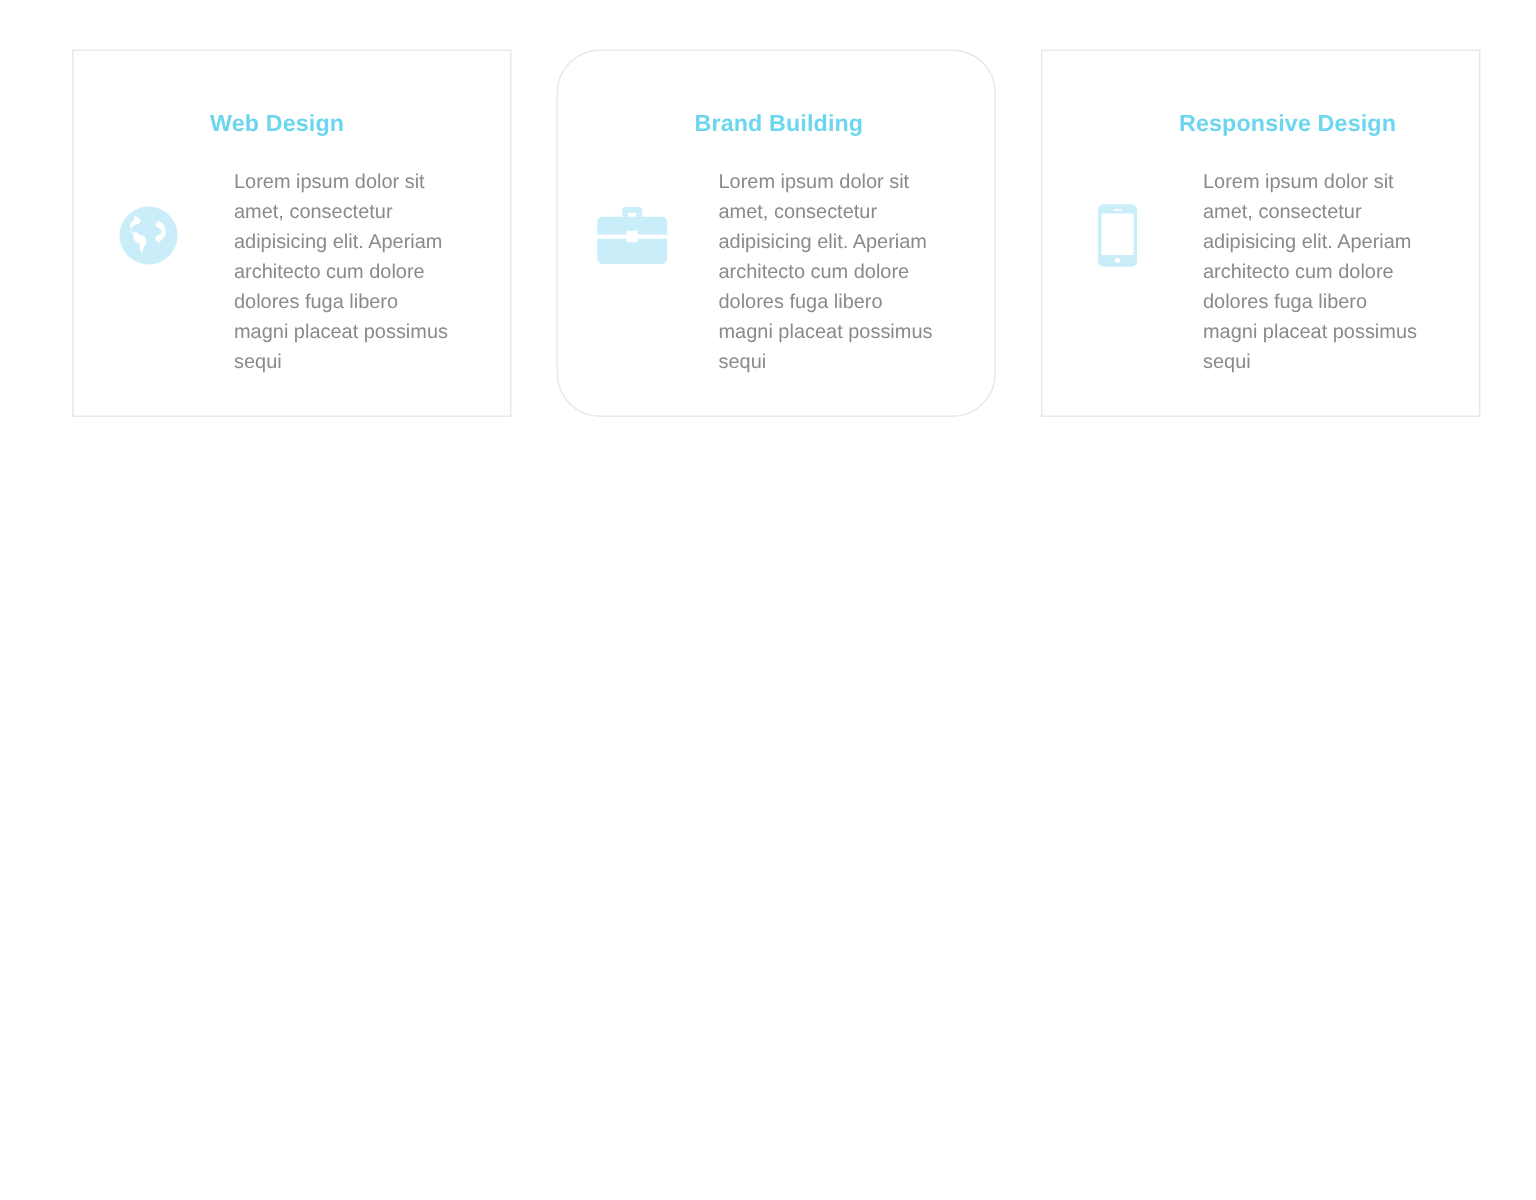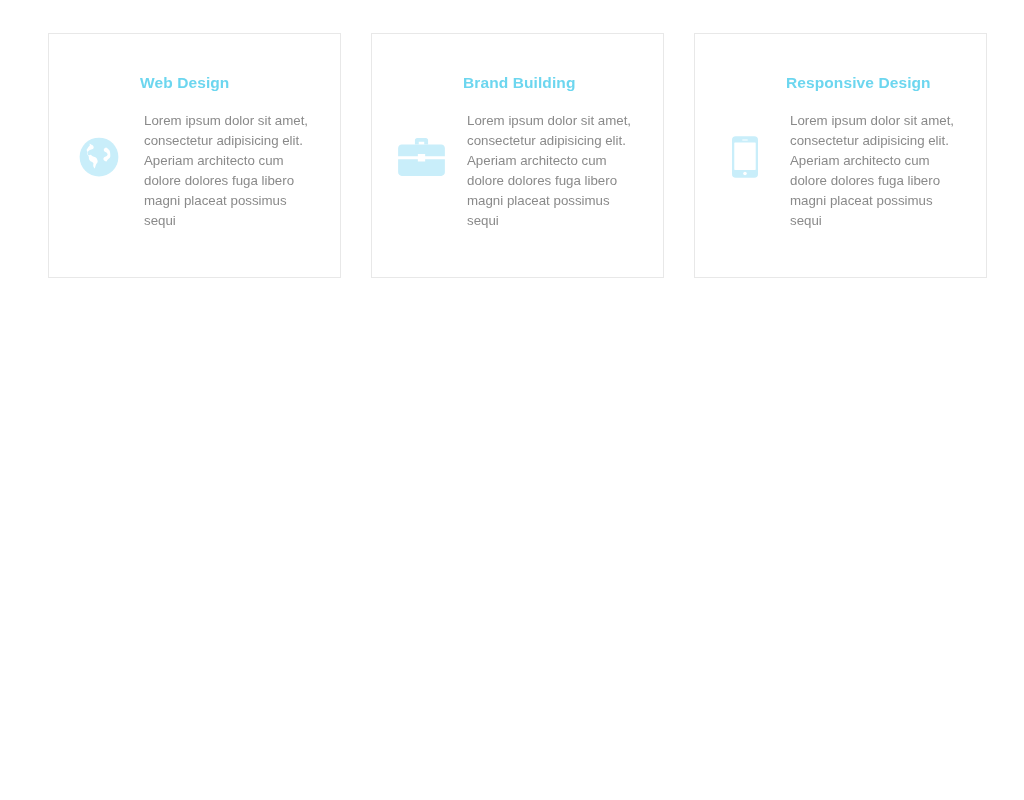--- a/index.html
+++ b/index.html
@@ -28,21 +28,21 @@
     height: 245px;
     background: #ffffff;
     border: 1px solid #e8e8e8;
     box-sizing: border-box;
     display: flex;
     flex-direction: row;
     align-items: flex-start;
   }
 
   .card-1 { left: 48px;  width: 293px; }
-  .card-2 { left: 371px; width: 293px; }
+  .card-2 { left: 371px; width: 293px; border-radius: 29px; }
   .card-3 { left: 694px; width: 293px; justify-content: center; }
 
   .card-icon-col {
     width: 91px;
     min-width: 91px;
     height: 245px;
     display: flex;
     align-items: center;
     justify-content: center;
     box-sizing: border-box;
@@ -59,21 +59,21 @@
   .card-title {
     margin: 0 0 19px 0;
     font-size: 15.5px;
     font-weight: bold;
     letter-spacing: 0.1px;
     color: #6cd6ef;
     line-height: 18px;
   }
 
   .card-text {
-    margin: 4px;
+    margin: 16px;
     font-size: 13.3px;
     line-height: 20px;
     color: #8a8a8a;
     font-weight: normal;
   }
 
   .icon-svg {
     display: block;
   }
 

